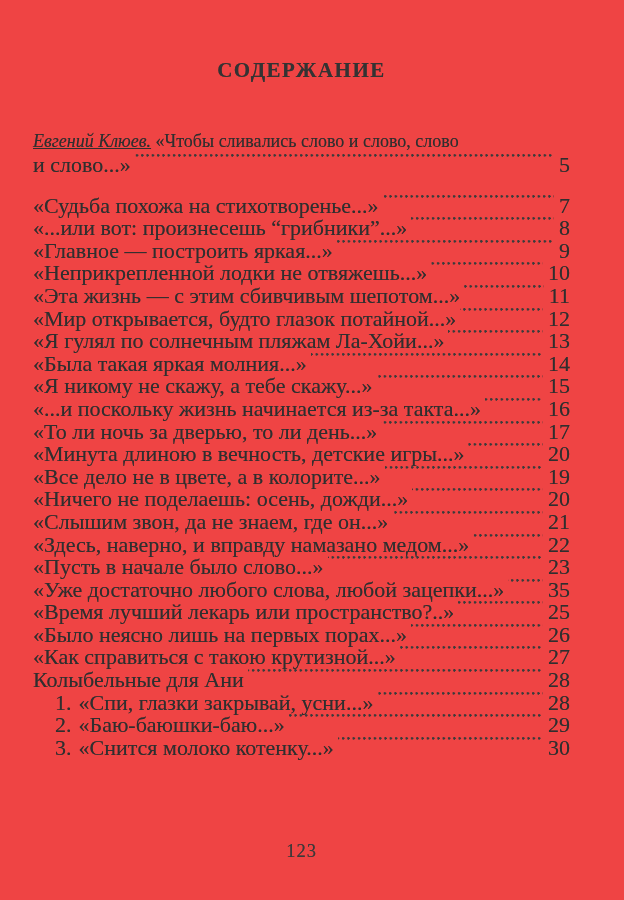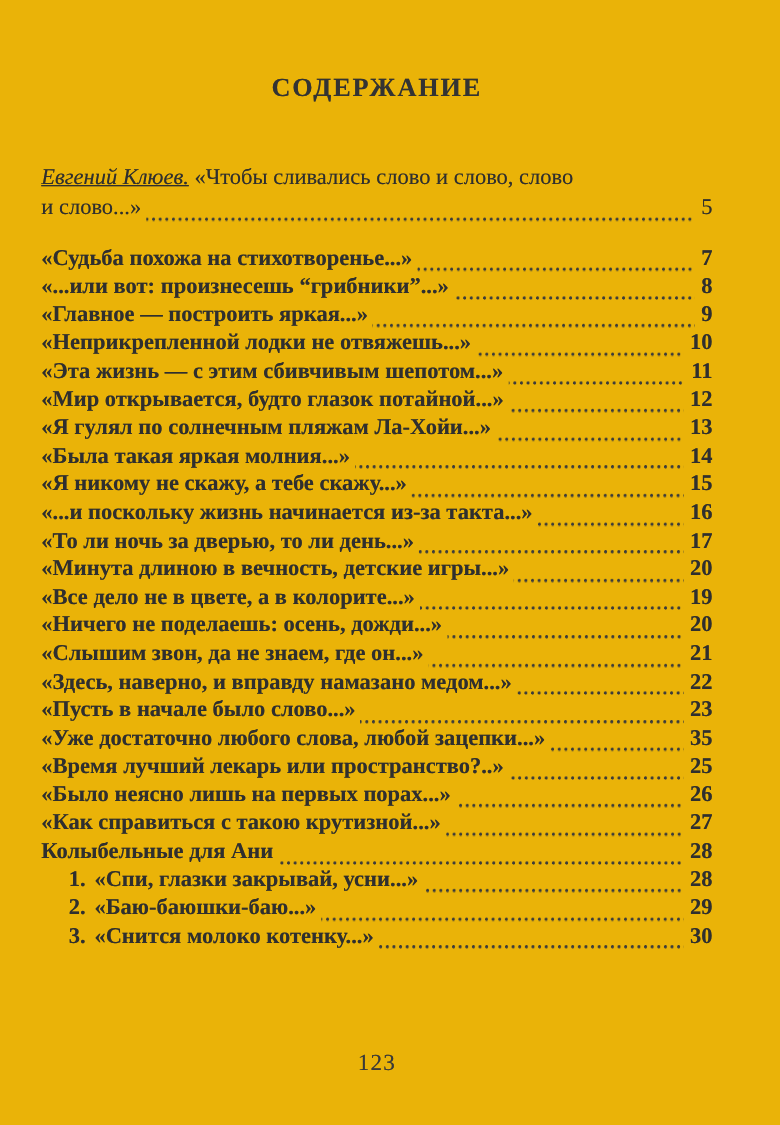--- a/index.html
+++ b/index.html
@@ -10,21 +10,21 @@
   body {
     width: 624px;
     height: 900px;
     overflow: hidden;
   }
   .page {
     box-sizing: border-box;
     width: 624px;
     height: 900px;
     padding: 0 54px 0 33px;
-    background: #eab308;
+    background: #ef4444;
     font-family: "Liberation Serif", "DejaVu Serif", serif;
     color: #2f2f2f;
     text-shadow: 0 0 0.4px rgba(47,47,47,0.55);
   }
   .title {
     margin: 0;
     padding-top: 58px;
     text-align: center;
     font-size: 21px;
     font-weight: 700;
@@ -35,26 +35,25 @@
     margin-top: 46px;
     font-size: 18px;
     line-height: 25px;
   }
   .lead-author {
     font-style: italic;
     text-decoration: underline;
   }
   .toc {
     margin-top: 18px;
-    font-weight: bold;
   }
   .row {
     display: flex;
-    align-items: flex-end;
-    font-size: 18px;
+    align-items: flex-start;
+    font-size: 22px;
     line-height: 22.6px;
   }
   .label {
     white-space: nowrap;
   }
   .leader {
     flex: 1 1 auto;
     min-width: 12px;
     height: 3px;
     margin: 0 5px 0 4px;

